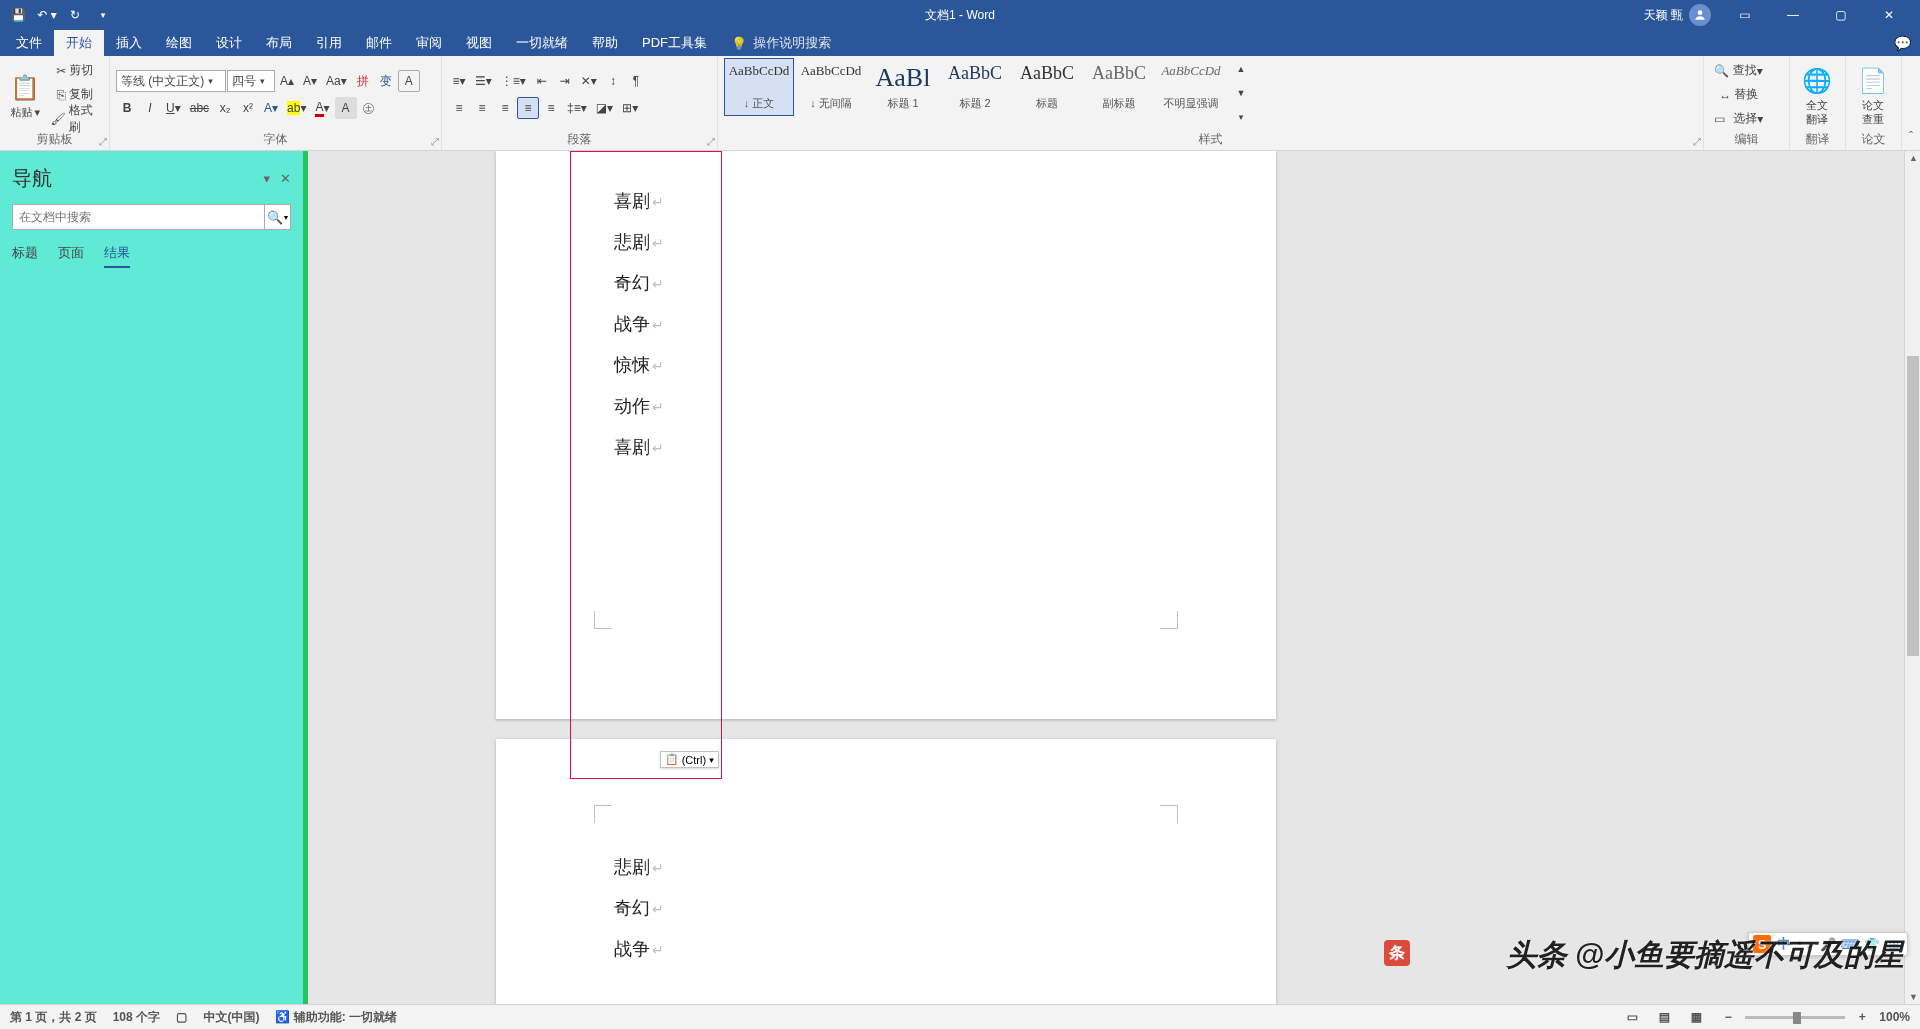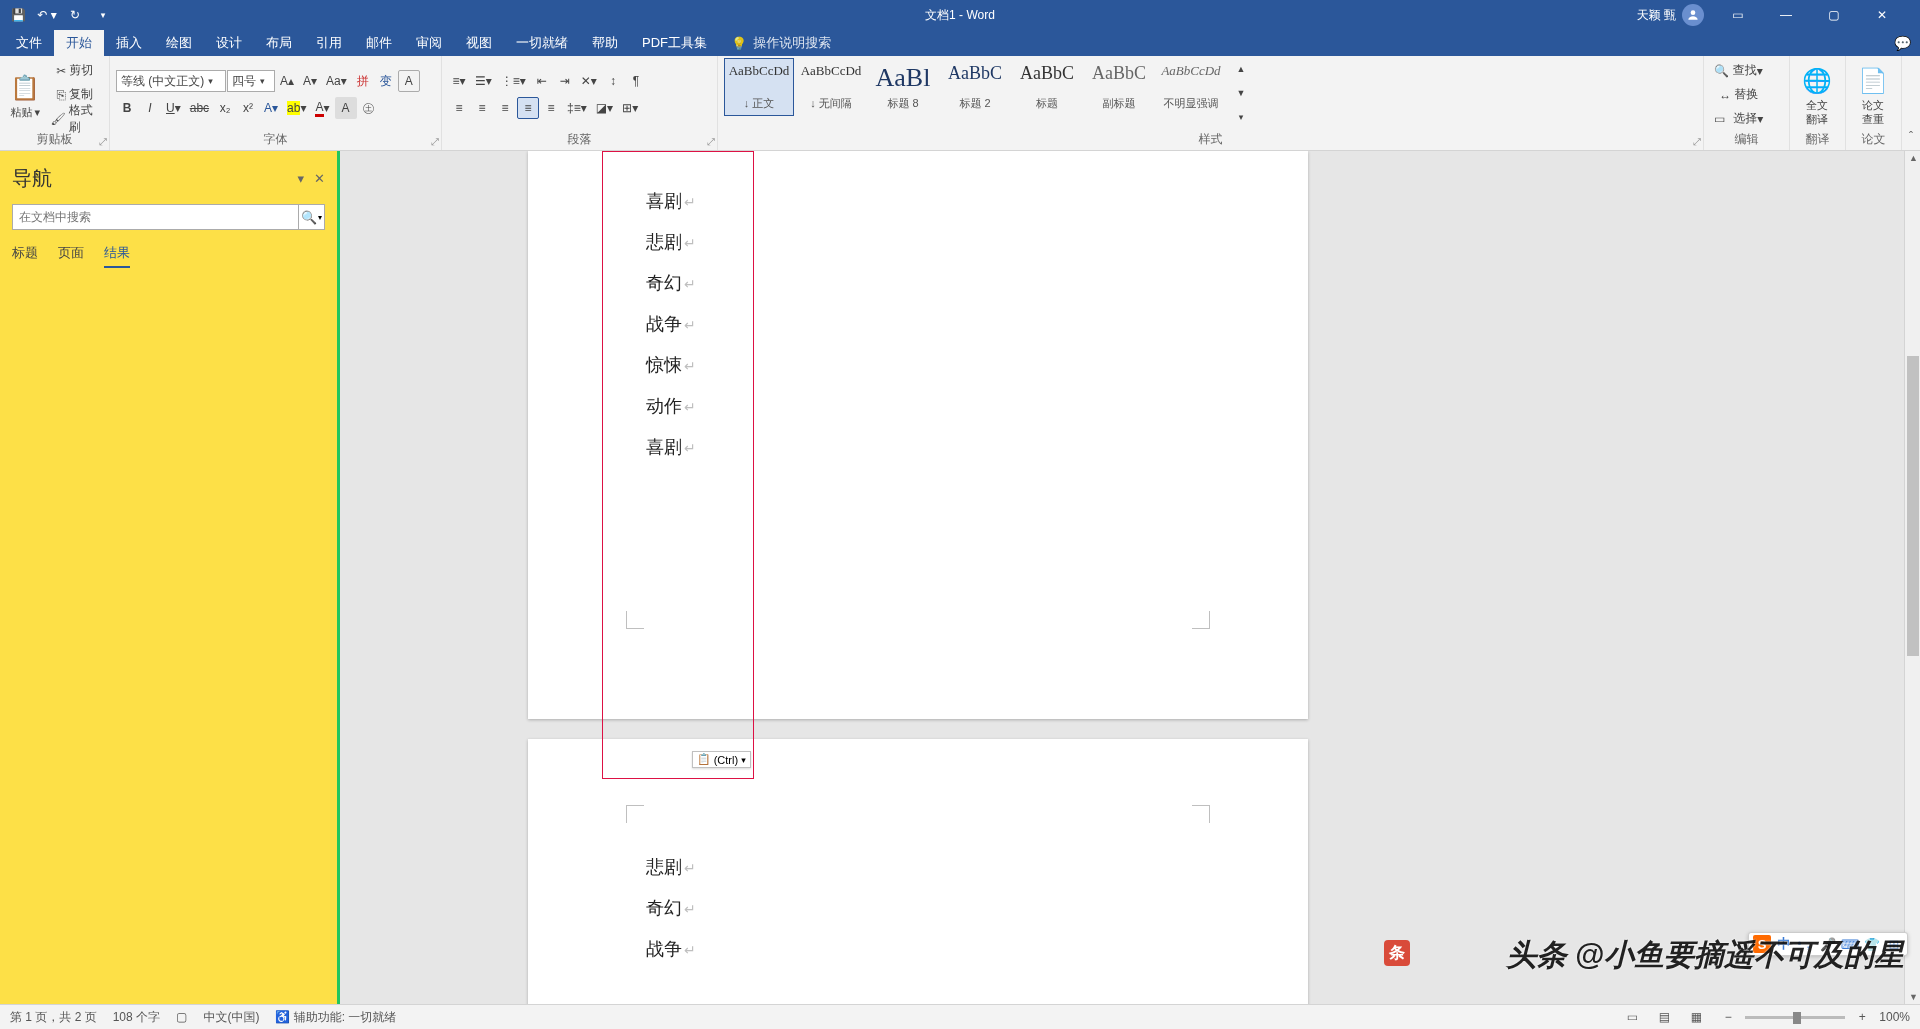--- a/index.html
+++ b/index.html
@@ -2,21 +2,21 @@
 <html><head>
 <meta charset="utf-8">
 <style>
 * { margin: 0; padding: 0; box-sizing: border-box; font-family: "Microsoft YaHei", "Segoe UI", sans-serif; }
 body { background: #e6e6e6; width: 1920px; height: 1029px; overflow: hidden; position: relative; }
 
 .titlebar { height: 30px; background: #2b579a; display: flex; align-items: center; color: white; font-size: 12px; }
 .titlebar .qat { display: flex; gap: 6px; padding: 0 8px; align-items: center; }
 .titlebar .qat span { width: 22px; height: 22px; display: inline-flex; align-items: center; justify-content: center; cursor: pointer; }
 .titlebar .title { position: absolute; left: 50%; transform: translateX(-50%); }
-.titlebar .right { margin-left: auto; display: flex; align-items: center; gap: 4px; padding-right: 16px; }
+.titlebar .right { margin-left: auto; display: flex; align-items: center; gap: 4px; padding-right: 9px; }
 .titlebar .right .user { display: flex; align-items: center; gap: 6px; margin-right: 8px; }
 .titlebar .right .avatar { width: 22px; height: 22px; border-radius: 50%; background: #6a8fcf; display: inline-flex; align-items: center; justify-content: center; }
 .titlebar .right .winbtn { width: 44px; height: 28px; display: inline-flex; align-items: center; justify-content: center; cursor: pointer; }
 
 .tabs { height: 26px; background: #2b579a; display: flex; align-items: center; color: white; font-size: 13px; padding-left: 4px; position: relative; }
 .tabs .tab { padding: 4px 12px; cursor: pointer; }
 .tabs .tab.active { background: #f3f3f3; color: #2b579a; }
 .tabs .tellme { margin-left: 12px; display: flex; align-items: center; gap: 6px; opacity: 0.85; }
 .tabs .share { position: absolute; right: 8px; font-size: 14px; }
 
@@ -35,21 +35,21 @@
 .big-btn { width: 42px; display: flex; flex-direction: column; align-items: center; justify-content: center; gap: 2px; cursor: pointer; padding: 4px 2px; }
 .big-btn .icn { font-size: 24px; height: 32px; display: flex; align-items: center; }
 .big-btn .lbl { font-size: 11px; text-align: center; line-height: 12px; display: flex; align-items: center; gap: 2px; }
 
 .style-item { width: 70px; height: 58px; border: 1px solid transparent; display: flex; flex-direction: column; align-items: center; justify-content: space-between; padding: 4px 2px; cursor: pointer; }
 .style-item.selected { border-color: #2b579a; background: #d5e1f2; }
 .style-item .preview { font-family: "SimSun", serif; color: #333; }
 .style-item .sname { font-size: 11px; color: #555; }
 
 .workspace { position: absolute; top: 151px; left: 0; right: 0; bottom: 25px; display: flex; }
-.navpane { width: 340px; background: #fde047; border-right: 3px solid #22c55e; padding: 14px 12px; }
+.navpane { width: 308px; background: #5eead4; border-right: 5px solid #22c55e; padding: 14px 12px; }
 .navpane .hdr { display: flex; align-items: center; justify-content: space-between; margin-bottom: 12px; }
 .navpane .hdr h2 { font-size: 20px; font-weight: normal; color: #333; }
 .navpane .hdr .ctrls { display: flex; gap: 10px; color: #666; font-size: 13px; }
 .navpane .search { display: flex; border: 1px solid #ababab; background: white; height: 26px; margin-bottom: 14px; }
 .navpane .search input { flex: 1; border: none; padding: 0 6px; font-size: 12px; outline: none; }
 .navpane .search .sbtn { width: 26px; border-left: 1px solid #ababab; display: flex; align-items: center; justify-content: center; font-size: 13px; cursor: pointer; position: relative; }
 .navpane .ntabs { display: flex; gap: 20px; font-size: 13px; margin-bottom: 20px; }
 .navpane .ntabs .nt { cursor: pointer; padding-bottom: 4px; color: #444; }
 .navpane .ntabs .nt.active { color: #2b579a; border-bottom: 2px solid #2b579a; }
 .navpane .info { font-size: 12px; color: #555; line-height: 20px; }
@@ -75,21 +75,21 @@
 
 .watermark { position: absolute; right: 16px; bottom: 28px; font-size: 30px; font-weight: 700; font-style: italic; color: #111; opacity: 0.92; text-shadow: 0 0 2px #fff; }
 .wm-logo { position: absolute; right: 510px; bottom: 38px; width: 26px; height: 26px; background: #d94b3a; border-radius: 4px; color: white; display: flex; align-items: center; justify-content: center; font-size: 16px; font-weight: bold; }
 
 .ime { position: absolute; right: 12px; bottom: 48px; display: flex; gap: 4px; background: white; border: 1px solid #ccc; border-radius: 3px; padding: 2px 4px; font-size: 13px; align-items: center; box-shadow: 0 1px 4px rgba(0,0,0,.2); }
 .ime .s { width: 18px; height: 18px; display: inline-flex; align-items: center; justify-content: center; }
 
 .scrollbar { position: absolute; right: 0; top: 0; bottom: 0; width: 16px; background: #f0f0f0; border-left: 1px solid #d4d4d4; }
 .scrollbar .thumb { position: absolute; left: 2px; width: 12px; background: #c1c1c1; }
 
-.statusbar { position: absolute; left: 0; right: 0; bottom: 0; height: 25px; background: #f3f3f3; border-top: 1px solid #d4d4d4; display: flex; align-items: center; font-size: 12px; color: #555; padding: 0 10px; gap: 16px; }
+.statusbar { position: absolute; left: 0; right: 0; bottom: 0; height: 25px; background: #f3f3f3; border-top: 1px solid #d4d4d4; display: flex; align-items: center; font-size: 12px; color: #555; padding: 0 10px; gap: 16px; font-weight: bold; }
 .statusbar .right { margin-left: auto; display: flex; align-items: center; gap: 10px; }
 .statusbar .viewbtn { width: 22px; height: 18px; display: inline-flex; align-items: center; justify-content: center; cursor: pointer; }
 .statusbar .zoom { display: flex; align-items: center; gap: 6px; }
 .statusbar .slider { width: 100px; height: 3px; background: #bbb; position: relative; }
 .statusbar .slider .h { position: absolute; top: -4px; left: 48px; width: 8px; height: 12px; background: #888; }
 
 svg { display: block; }
 </style>
 </head>
 <body>
@@ -237,21 +237,21 @@
           <div class="style-item selected">
             <div class="preview" style="font-size: 13px;">AaBbCcDd</div>
             <div class="sname">↓ 正文</div>
           </div>
           <div class="style-item">
             <div class="preview" style="font-size: 13px;">AaBbCcDd</div>
             <div class="sname">↓ 无间隔</div>
           </div>
           <div class="style-item">
             <div class="preview" style="font-size: 26px; color: rgb(31, 56, 100);">AaBl</div>
-            <div class="sname">标题 8</div>
+            <div class="sname">标题 1</div>
           </div>
           <div class="style-item">
             <div class="preview" style="font-size: 18px; color: rgb(31, 56, 100);">AaBbC</div>
             <div class="sname">标题 2</div>
           </div>
           <div class="style-item">
             <div class="preview" style="font-size: 18px;">AaBbC</div>
             <div class="sname">标题</div>
           </div>
           <div class="style-item">

